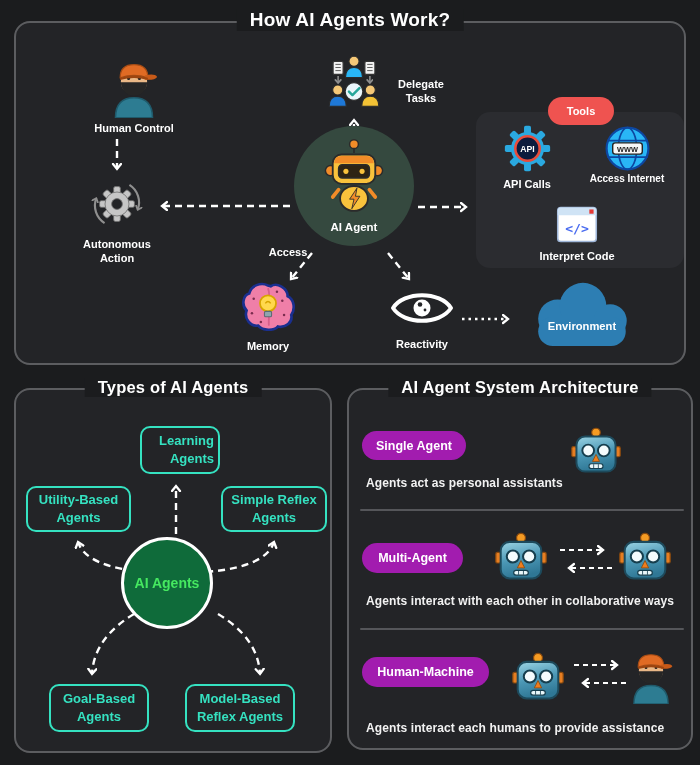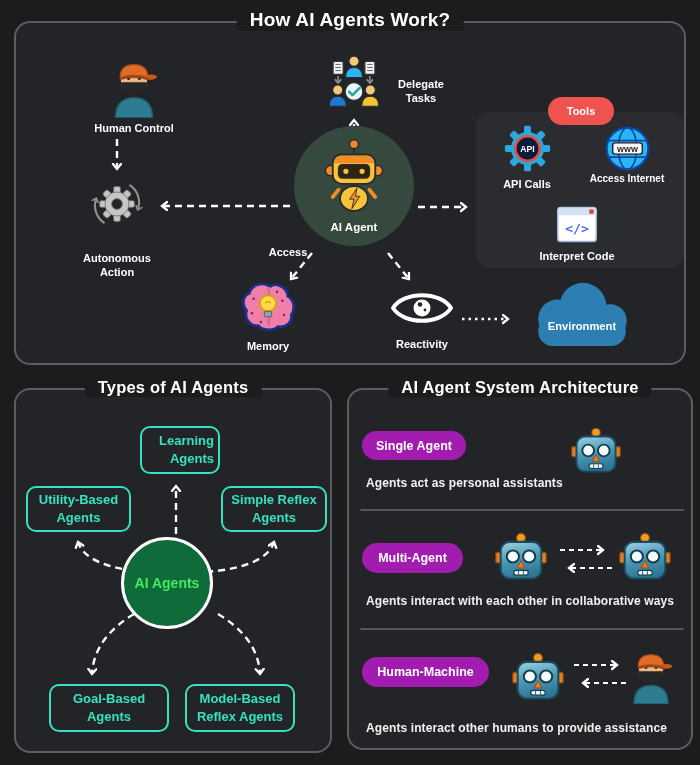--- a/index.html
+++ b/index.html
@@ -122,21 +122,21 @@
           <rect x="11" y="-4" width="10" height="8" rx="2"></rect>
           <rect x="-4" y="-21" width="8" height="10" rx="2" transform="rotate(45)"></rect>
           <rect x="-4" y="-21" width="8" height="10" rx="2" transform="rotate(135)"></rect>
           <rect x="-4" y="-21" width="8" height="10" rx="2" transform="rotate(225)"></rect>
           <rect x="-4" y="-21" width="8" height="10" rx="2" transform="rotate(315)"></rect>
           <circle cx="0" cy="0" r="14.5"></circle>
           <circle cx="0" cy="0" r="6.5" fill="#232427" stroke="#6f6f6f"></circle>
         </g>
       </g>
     </svg>
-    <div class="lbl" style="margin-top:18px; width:84px;">Autonomous Action</div>
+    <div class="lbl" style="margin-top:4px; width:84px;">Autonomous Action</div>
   </div>
 
   <div class="figure" style="left:306px; top:31px; width:64px;">
     <svg width="62" height="58" viewBox="0 0 80 72">
       <rect x="13" y="8" width="13" height="17" rx="2" fill="#f3f3f3" stroke="#333" stroke-width="1.6"></rect>
       <line x1="16" y1="12" x2="23" y2="12" stroke="#555" stroke-width="1.2"></line>
       <line x1="16" y1="16" x2="23" y2="16" stroke="#555" stroke-width="1.2"></line>
       <line x1="16" y1="20" x2="23" y2="20" stroke="#555" stroke-width="1.2"></line>
       <rect x="54" y="8" width="13" height="17" rx="2" fill="#f3f3f3" stroke="#333" stroke-width="1.6"></rect>
       <line x1="57" y1="12" x2="64" y2="12" stroke="#555" stroke-width="1.2"></line>
@@ -268,21 +268,21 @@
     <path class="dash" d="M160,144 L160,96" marker-end="url(#mkw)"></path>
     <path class="dash" d="M130,182 Q70,177 62,152" marker-end="url(#mkw)"></path>
     <path class="dash" d="M190,182 Q250,177 258,152" marker-end="url(#mkw)"></path>
     <path class="dash" d="M118,224 Q78,248 76,284" marker-end="url(#mkw)"></path>
     <path class="dash" d="M202,224 Q242,248 244,284" marker-end="url(#mkw)"></path>
   </svg>
 
   <div class="tealbox" style="left:124px; top:36px; width:80px; height:48px;text-align:right;">Learning Agents</div>
   <div class="tealbox" style="left:10px; top:96px; width:105px; height:46px;">Utility-Based Agents</div>
   <div class="tealbox" style="left:205px; top:96px; width:106px; height:46px;">Simple Reflex Agents</div>
-  <div class="tealbox" style="left:33px; top:294px; width:120px; height:48px;">Goal-Based Agents</div>
+  <div class="tealbox" style="left:33px; top:294px; width:100px; height:48px;">Goal-Based Agents</div>
   <div class="tealbox" style="left:169px; top:294px; width:110px; height:48px;">Model-Based Reflex Agents</div>
 
   <div class="green-circle">AI Agents</div>
 </section>
 
 <section class="panel" style="left:347px; top:388px; width:346px; height:362px;">
   <h2 class="panel-title pt-med">AI Agent System Architecture</h2>
 
   <div class="badge-purple" style="left:13px; top:41px; width:104px; height:29px;">Single Agent</div>
   <svg class="abs" style="left:222px; top:36px;" width="50" height="49" viewBox="0 0 64 62">
@@ -309,16 +309,16 @@
   <svg class="abs" style="left:163px; top:261px;" width="52" height="51" viewBox="0 0 64 62">
         <use href="#def-robot-head"></use>
       </svg>
   <svg class="abs" style="left:222px; top:267px;" width="58" height="34" viewBox="0 0 58 34">
     <path class="dash-sm" d="M3,8 L46,8" marker-end="url(#mkw)"></path>
     <path class="dash-sm" d="M55,26 L12,26" marker-end="url(#mkw)"></path>
   </svg>
   <svg class="abs" style="left:277px; top:257px;" width="50" height="57" viewBox="0 0 70 80">
         <use href="#def-human"></use>
       </svg>
-  <div class="desc" style="left:17px; top:331px;">Agents interact other humans to provide assistance</div>
+  <div class="desc" style="left:17px; top:331px;">Agents interact each humans to provide assistance</div>
 </section>
 
 </div>
 
 </body></html>

